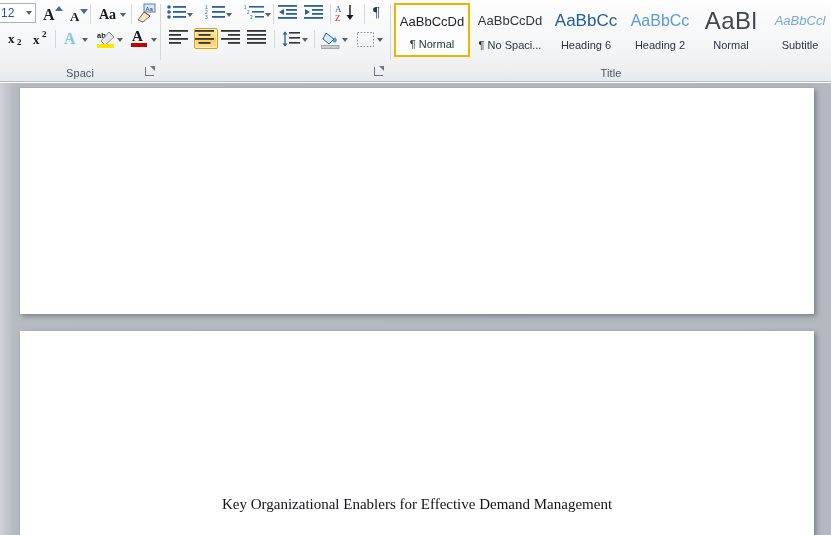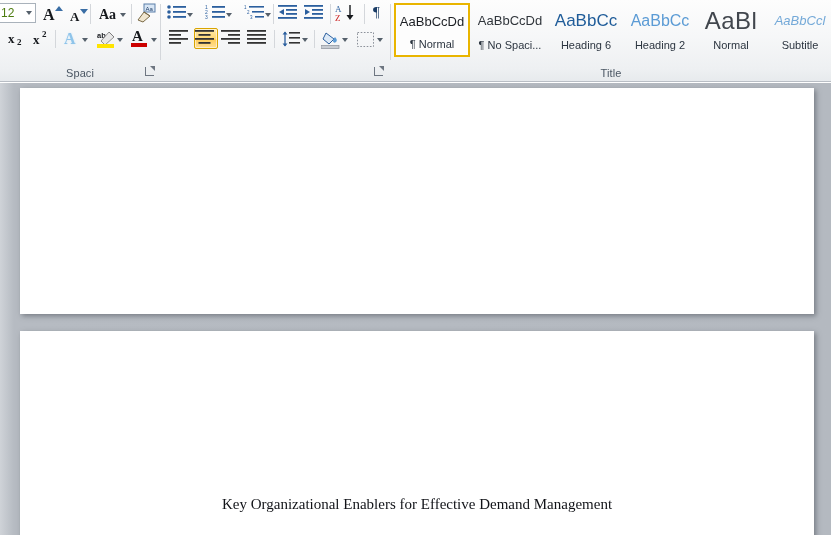--- a/index.html
+++ b/index.html
@@ -97,21 +97,21 @@
     left: -14px; top: 3px;
     width: 50px; height: 20px;
     background: #ffffff;
     border: 1px solid #a9b2bb;
     box-sizing: border-box;
   }
   #font-size-value {
     position: absolute;
     left: 14px; top: 2px;
     font-size: 12px;
-    color: #4d7c0f;
+    color: #1d4ed8;
     font-family: "Liberation Sans", sans-serif;
   }
 
   
   .bigA { font-family: "Liberation Serif", serif; font-weight: bold; color: #15181c; }
 
   
   .ico { position: absolute; }
 
   

